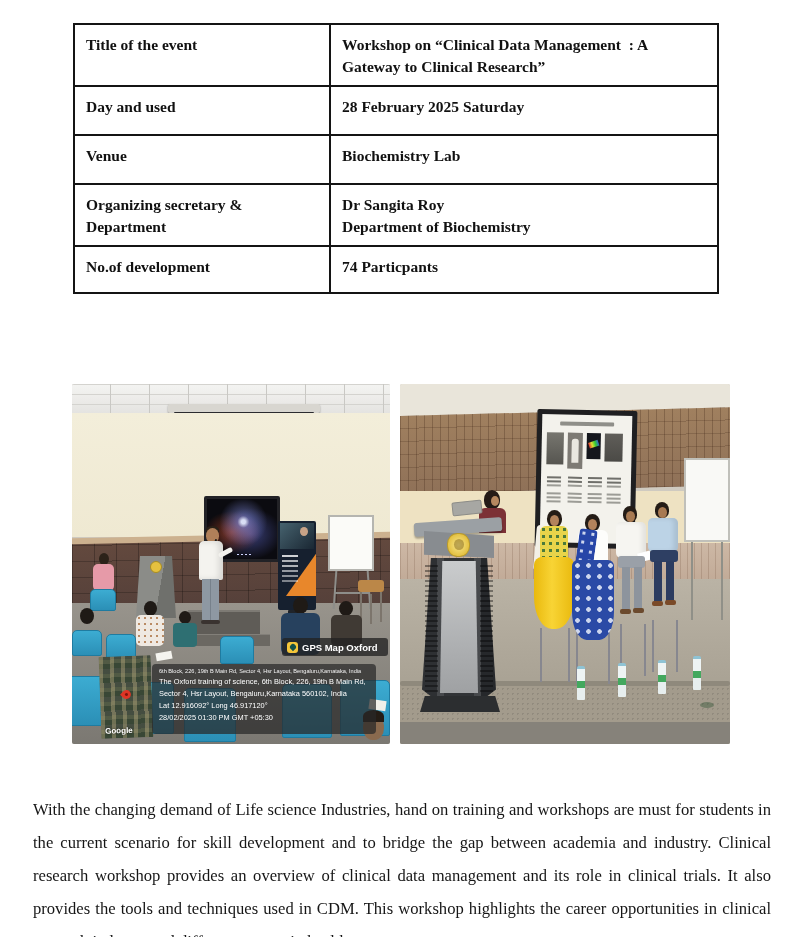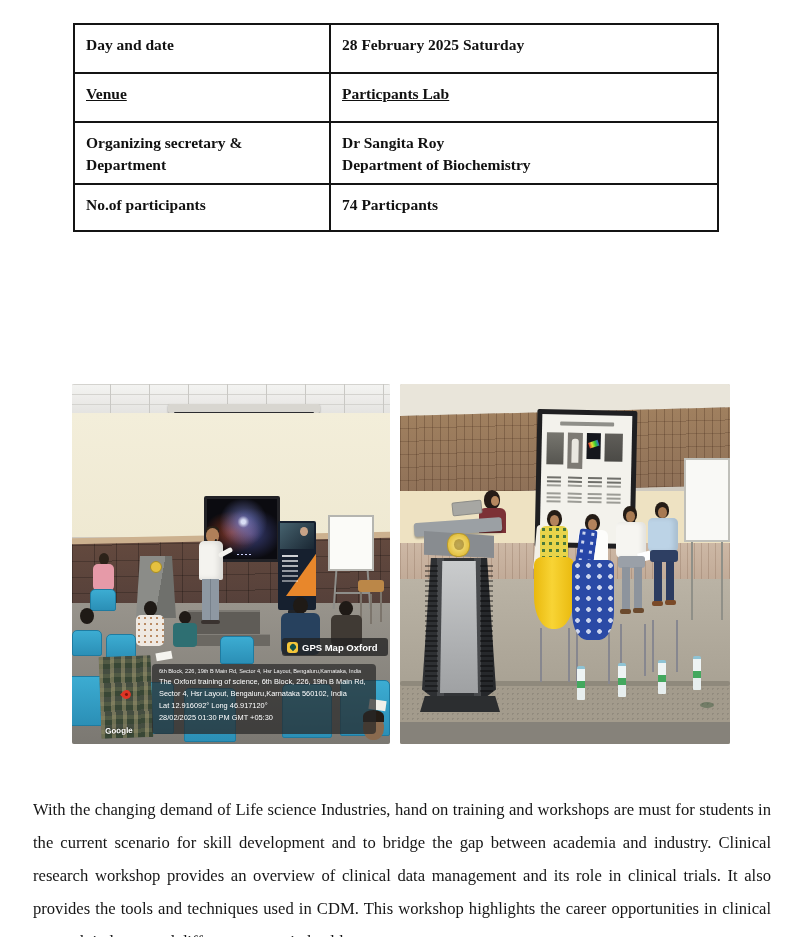--- a/index.html
+++ b/index.html
@@ -4,21 +4,21 @@
 <style>
   html,body{margin:0;padding:0;background:#ffffff;}
   .page{position:relative;width:800px;height:937px;background:#ffffff;overflow:hidden;
         font-family:"Liberation Serif","DejaVu Serif",serif;color:#111;}
 
   
   .event-table{position:absolute;left:73px;top:23px;width:646px;border-collapse:collapse;}
   .event-table td{border:2px solid #141414;vertical-align:top;padding:9px 11px 6px 11px;
                   font-weight:bold;font-size:15.5px;line-height:1.45;white-space:pre-wrap;}
   .event-table td.c1{width:232px;}
-  tr.r1 td{height:44px;} tr.r2 td{height:32px;} tr.r3 td{height:32px;text-decoration:underline;}
+  tr.r1 td{height:44px;} tr.r2 td{height:32px;} tr.r3 td{height:32px;}
   tr.r4 td{height:43px;} tr.r5 td{height:32px;} tr.r6 td{height:30px;}
 
   
   .photo{position:absolute;top:384px;height:360px;overflow:hidden;border-radius:2px;background:#cfcac0;}
   .photo *{position:absolute;box-sizing:border-box;}
   #photoL{left:72px;width:318px;}
   #photoR{left:400px;width:330px;}
 
   
   .ceilingL{left:0;top:0;width:318px;height:30px;
@@ -207,35 +207,39 @@
   .bodytext{position:absolute;left:33px;top:793px;width:738px;
     font-size:16.6px;line-height:33px;text-align:justify;color:#161616;}
 </style>
 </head>
 <body>
 
 <div class="page">
 
   <table class="event-table">
     <tbody>
+        <tr class="r1">
+      <td class="c1">Title of the event</td>
+      <td>Workshop on “Clinical Data Management  : A Gateway to Clinical Research”</td>
+    </tr>
     <tr class="r2">
-      <td class="c1">Day and date</td>
+      <td class="c1">Day and used</td>
       <td>28 February 2025 Saturday</td>
     </tr>
     <tr class="r3">
       <td class="c1">Venue</td>
-      <td>Particpants Lab</td>
+      <td>Biochemistry Lab</td>
     </tr>
     <tr class="r4">
       <td class="c1">Organizing secretary &amp; Department</td>
       <td>Dr Sangita Roy
 Department of Biochemistry</td>
     </tr>
     <tr class="r6">
-      <td class="c1">No.of participants</td>
+      <td class="c1">No.of development</td>
       <td>74 Particpants</td>
     </tr>
   </tbody>
     </table>
 
   <div class="photo" id="photoL">
     <div class="ceilingL"></div>
     <div class="housingL"></div>
     <div class="screenbarL"></div>
     <div class="wallL"></div>

